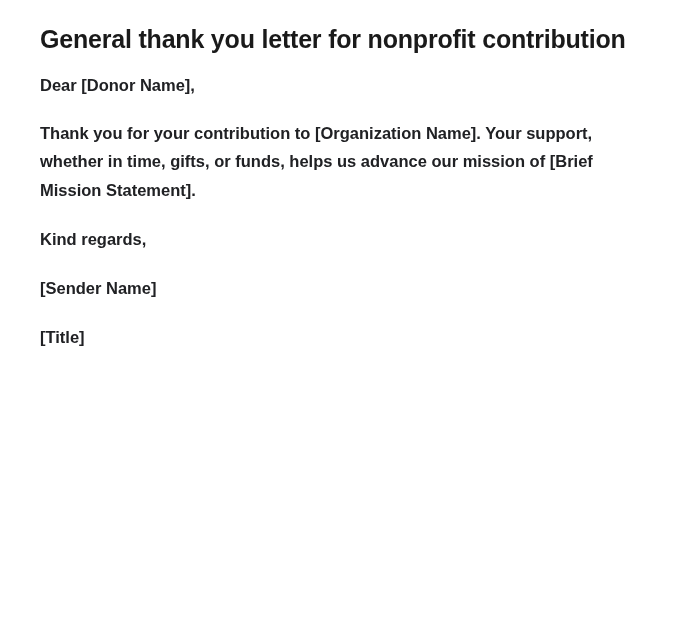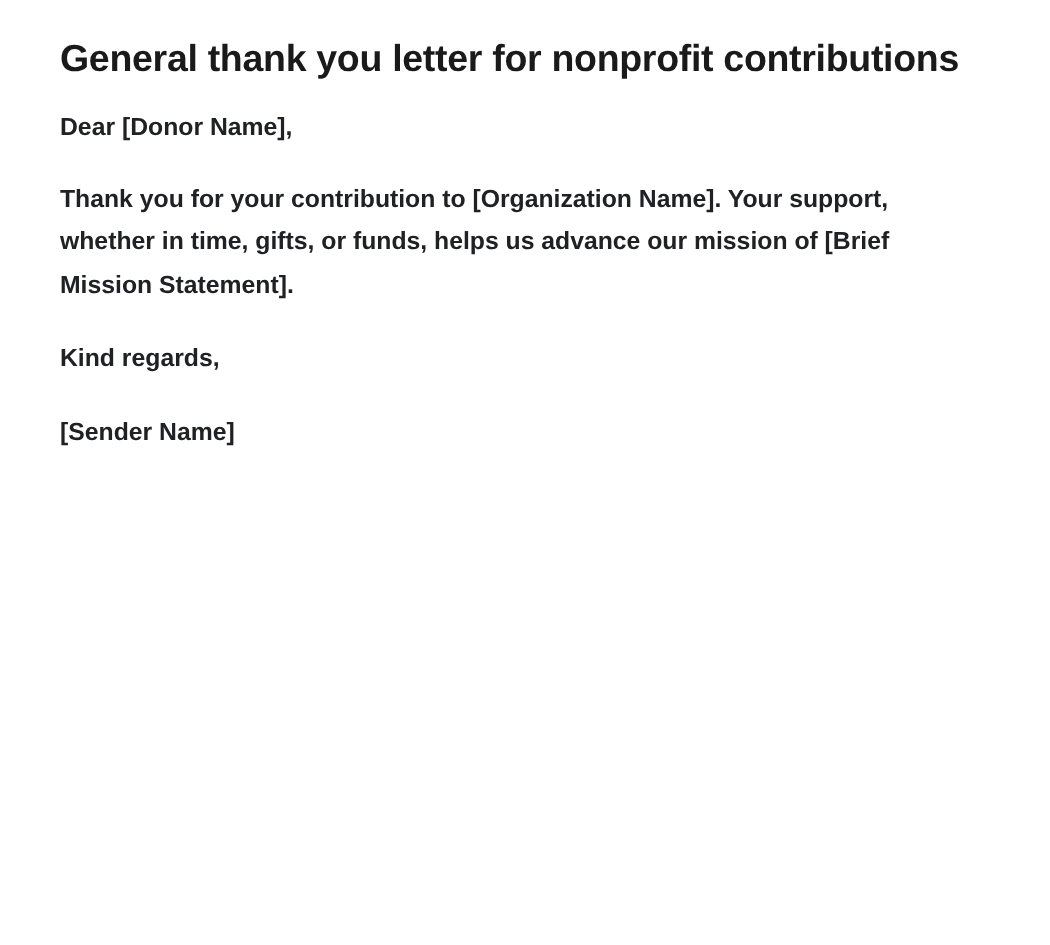--- a/index.html
+++ b/index.html
@@ -42,26 +42,27 @@
   .sig-line {
     margin-bottom: 20px;
     margin-top: 20px;
   }
 </style>
 </head>
 <body>
 
 <div class="page">
 
-  <h1 class="doc-title">General thank you letter for nonprofit contributions</h1>
+  <h1 class="doc-title">General thank you letter for nonprofit contribution</h1>
 
   <p class="para salutation">Dear [Donor Name],</p>
 
   <p class="para">Thank you for your contribution to [Organization Name]. Your support, whether in time, gifts, or funds, helps us advance our mission of [Brief Mission Statement].</p>
 
 
   <p class="para">Kind regards,</p>
 
   <p class="para sig-line">[Sender Name]</p>
 
+  <p class="para sig-line">[Title]</p>
 
 
 </div>
 
 </body></html>

